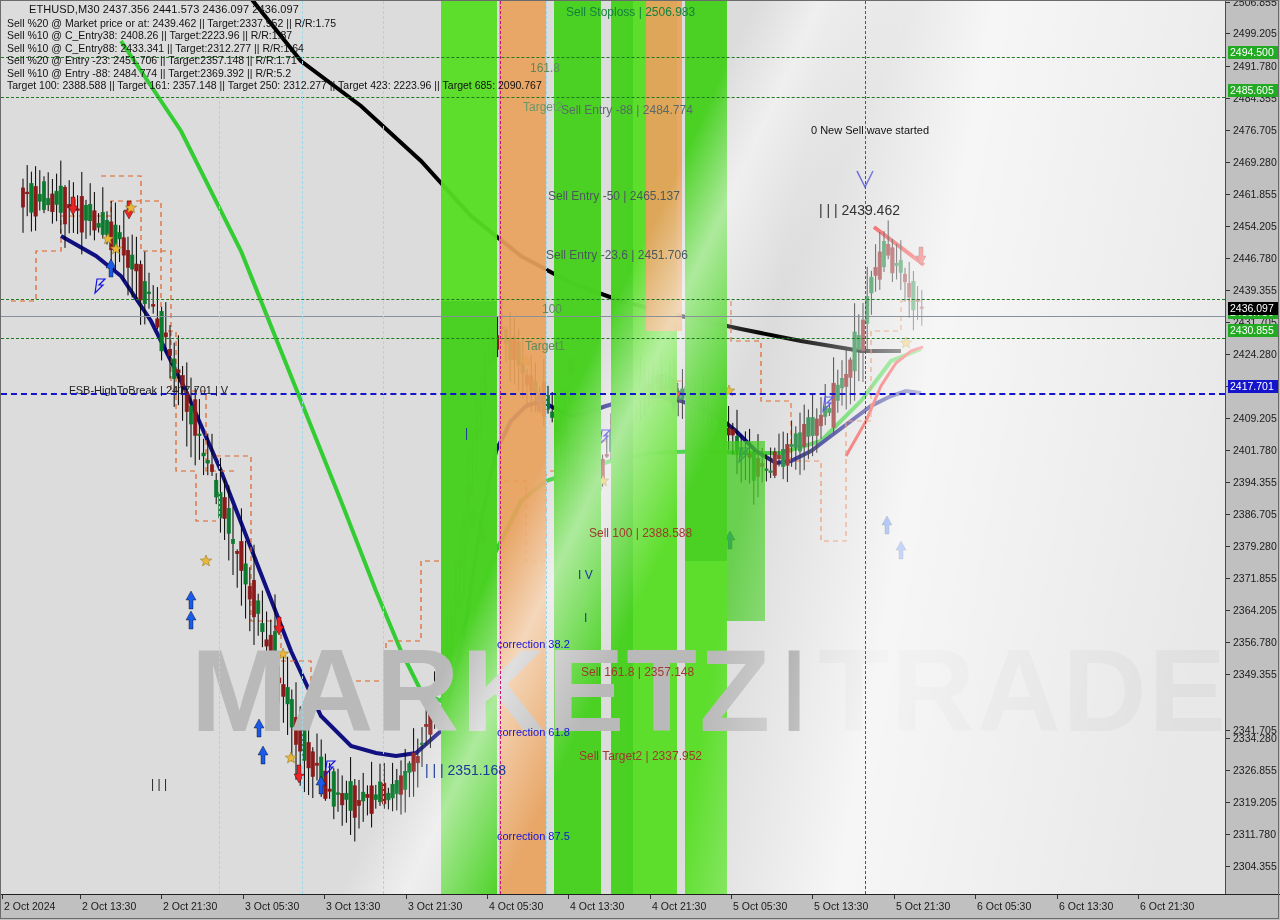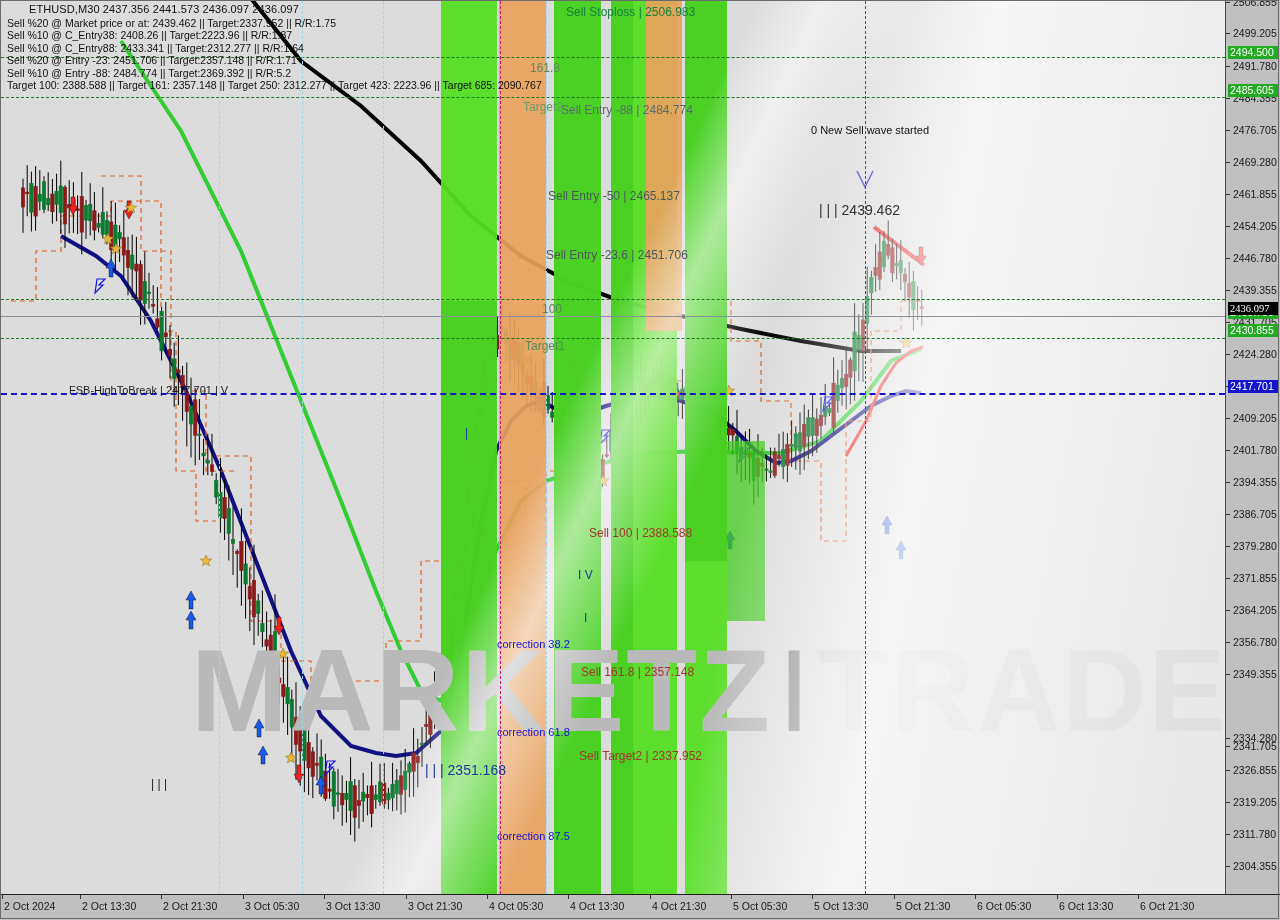--- a/index.html
+++ b/index.html
@@ -724,21 +724,21 @@
         <span class="tx">2364.205</span>
       </div>
       <div class="ytick" style="top: 636px;">
         <span class="tk"></span>
         <span class="tx">2356.780</span>
       </div>
       <div class="ytick" style="top: 668px;">
         <span class="tk"></span>
         <span class="tx">2349.355</span>
       </div>
-      <div class="ytick" style="top: 740px;">
+      <div class="ytick" style="top: 724px;">
         <span class="tk"></span>
         <span class="tx">2341.705</span>
       </div>
       <div class="ytick" style="top: 732px;">
         <span class="tk"></span>
         <span class="tx">2334.280</span>
       </div>
       <div class="ytick" style="top: 764px; text-align: right;">
         <span class="tk"></span>
         <span class="tx">2326.855</span>
@@ -751,21 +751,21 @@
         <span class="tk"></span>
         <span class="tx">2311.780</span>
       </div>
       <div class="ytick" style="top: 860px;">
         <span class="tk"></span>
         <span class="tx">2304.355</span>
       </div>
       <div class="ytag green" style="top: 46px;">2494.500</div>
       <div class="ytag green" style="top: 84px;">2485.605</div>
       <div class="ytag green" style="top: 286px; margin-top: 20px;">2439.750</div>
-      <div class="ytag black" style="top: 302px; font-family: Liberation Serif, serif;">2436.097</div>
+      <div class="ytag black" style="top: 302px;">2436.097</div>
       <div class="ytag green" style="top: 324px;">2430.855</div>
       <div class="ytag blue" style="top: 380px;">2417.701</div>
     </div>
 
   <div id="xscale">
       <div class="xtick" style="left: 2px;">
         <span class="tk"></span>
         <span class="tx">2 Oct 2024</span>
       </div>
       <div class="xtick" style="left: 80px;">

